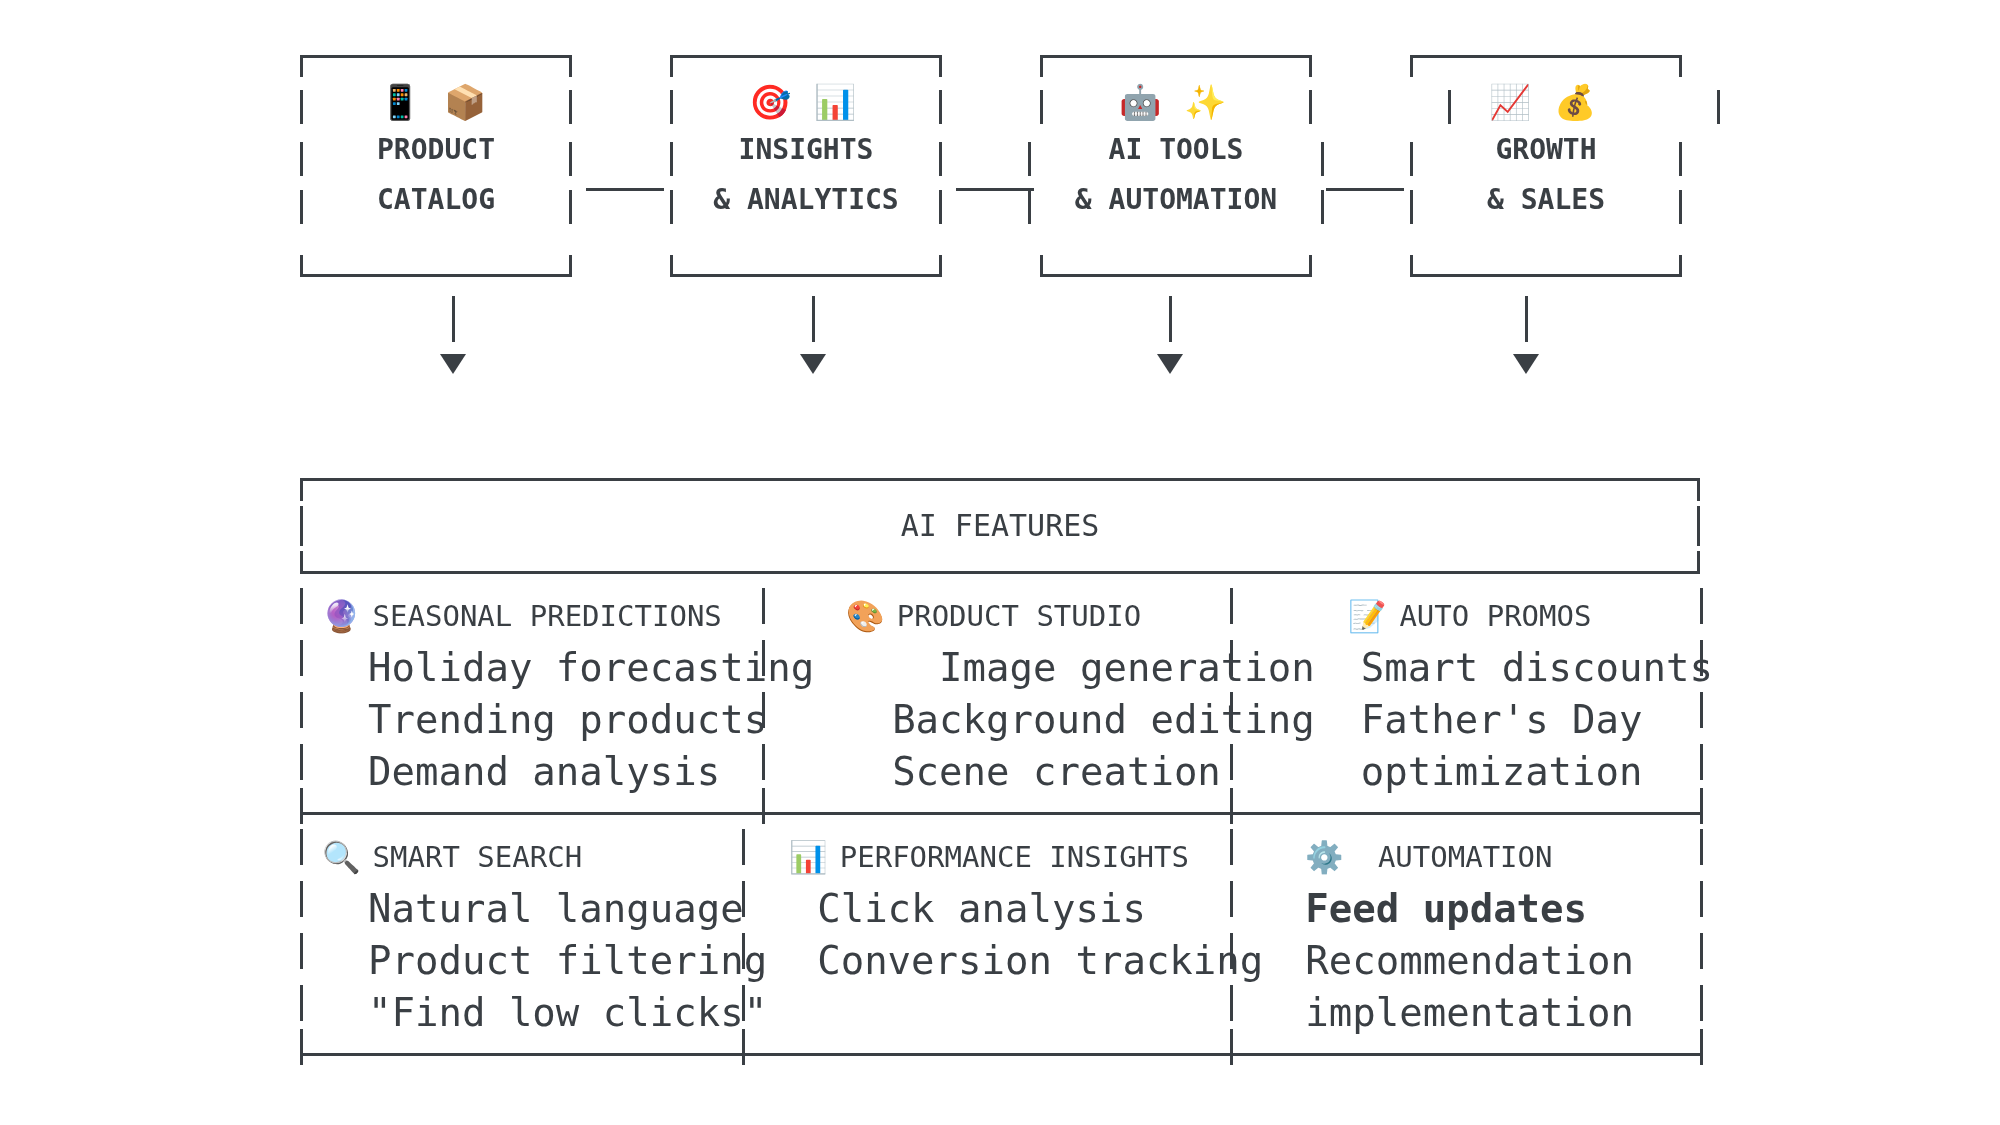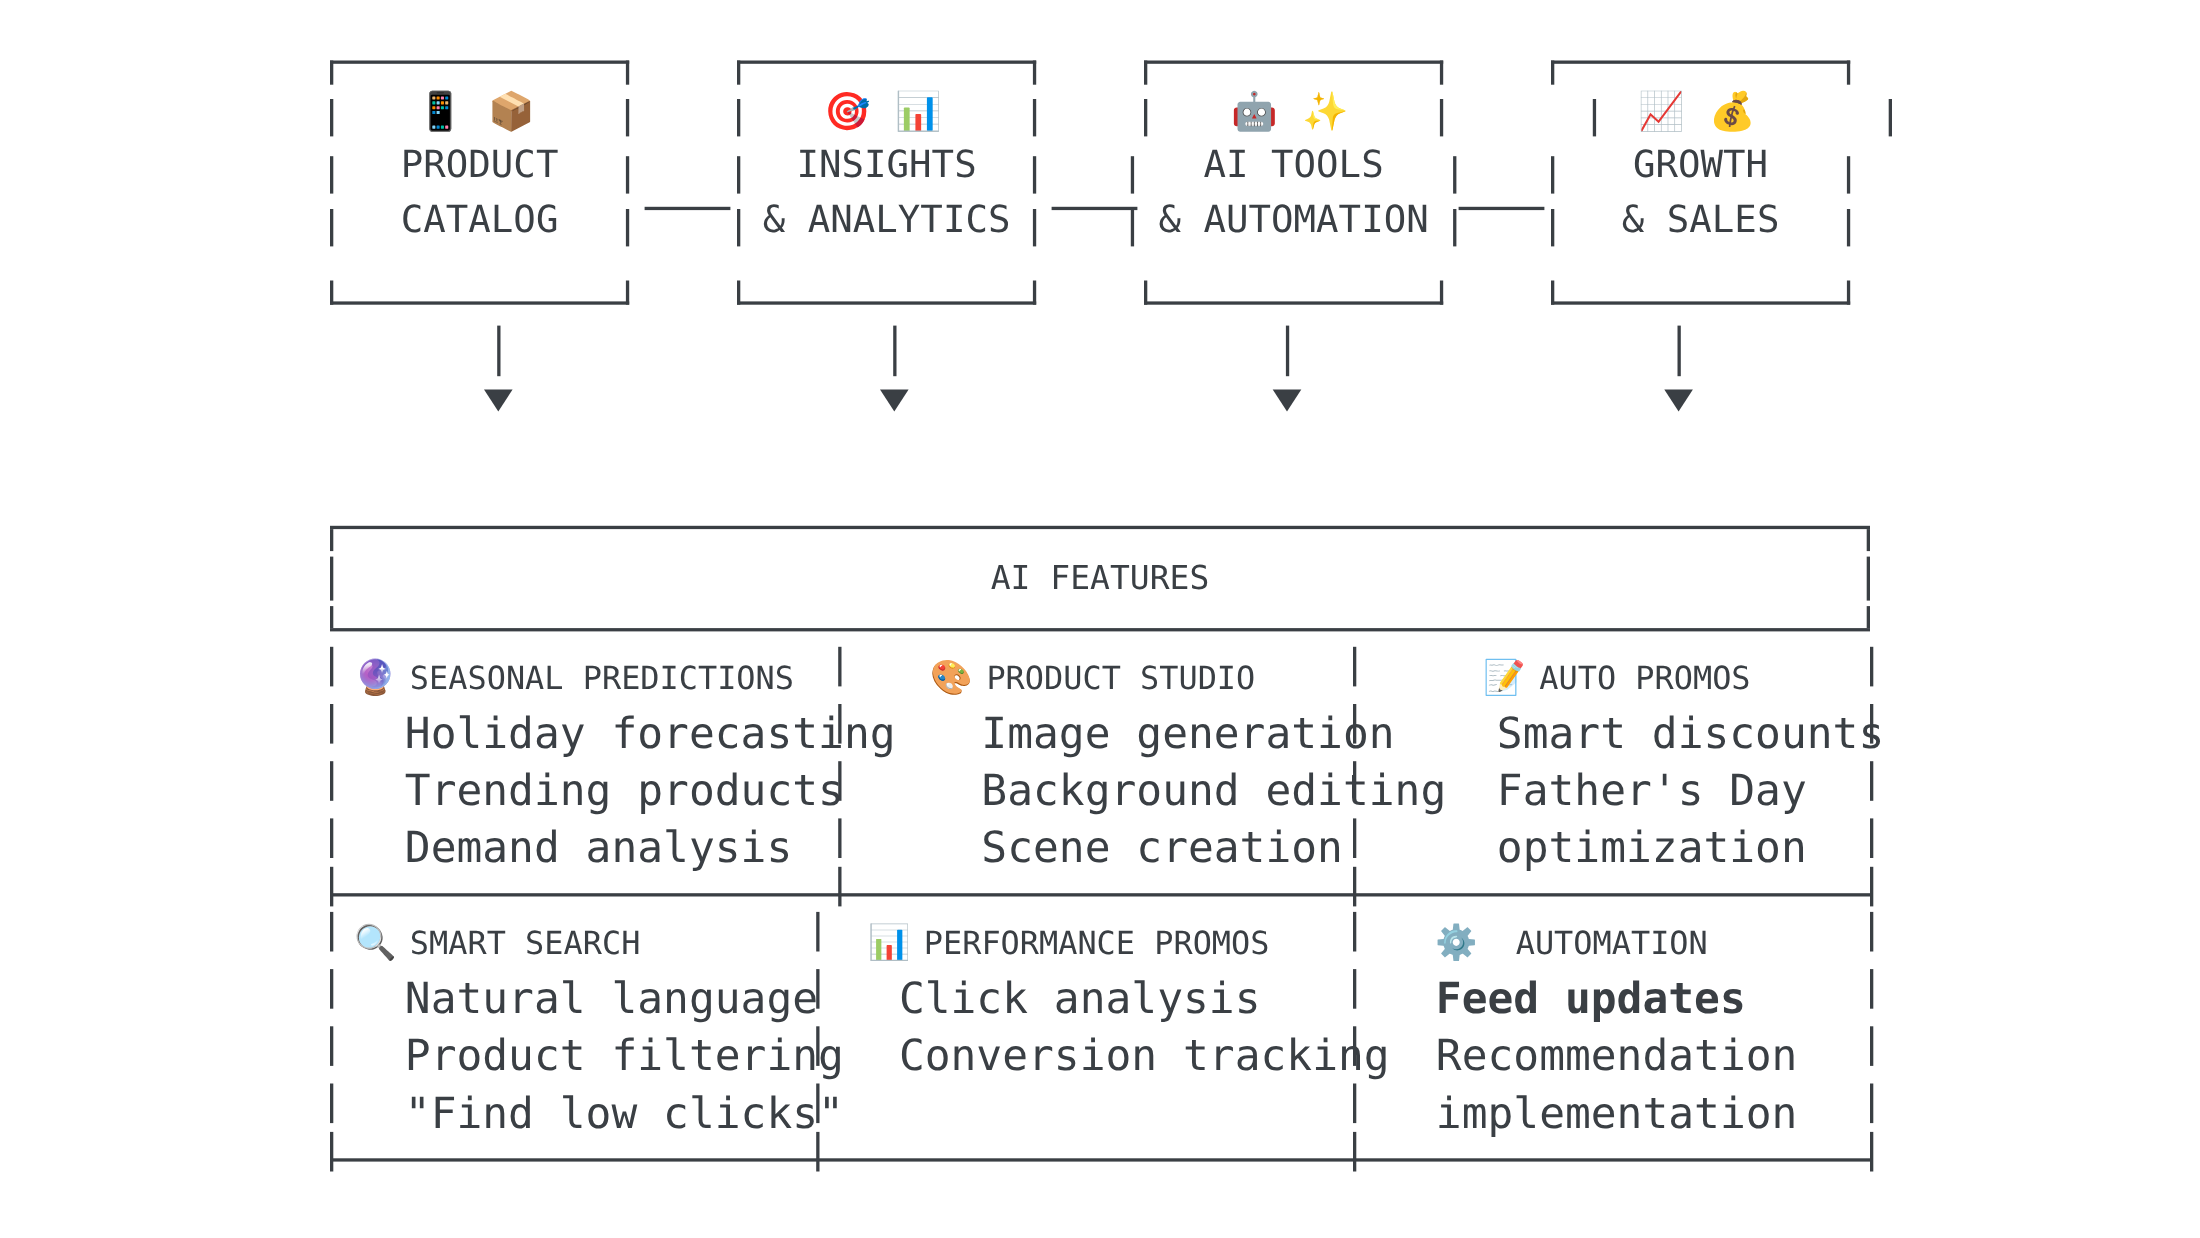--- a/index.html
+++ b/index.html
@@ -77,23 +77,24 @@
     text-align: center;
     line-height: 52px;
   }
   .pbox .picons {
     font-size: 34px;
     line-height: 46px;
     letter-spacing: 6px;
     font-family: "DejaVu Sans", sans-serif;
   }
   .pbox .pline {
-    font-size: 34px;
+    font-size: 28px;
     line-height: 50px;
     white-space: pre;
+    font-weight: bold;
   }
 
   
   .pconn {
     position: absolute;
     height: 0;
     border-top: 3px solid #3a3f44;
     top: 133px;
   }
 
@@ -369,21 +370,21 @@
           <i class="vp3"></i>
           <i class="vp4"></i>
           <i class="vp5"></i>
       </div>
 
       <div class="cell" style="padding-left:32px;">
         <div class="chead">
           <span class="cicon">🎨</span>
           <span>PRODUCT STUDIO</span>
         </div>
-        <div class="citem" style="padding-left:46px;">Image generation</div>
+        <div class="citem" style="padding-left:46px;text-align:right;">Image generation</div>
         <div class="citem" style="padding-left:46px;">Background editing</div>
         <div class="citem" style="padding-left:46px;">Scene creation</div>
       </div>
 
       <div class="vpipes" style="left:930px;">
         <i class="vp1"></i>
           <i class="vp2"></i>
           <i class="vp3"></i>
           <i class="vp4"></i>
           <i class="vp5"></i>
@@ -434,21 +435,21 @@
         <i class="vp1"></i>
           <i class="vp2"></i>
           <i class="vp3"></i>
           <i class="vp4"></i>
           <i class="vp5"></i>
       </div>
 
       <div class="cell" style="padding-left:22px;">
         <div class="chead">
           <span class="cicon">📊</span>
-          <span>PERFORMANCE PROMOS</span>
+          <span>PERFORMANCE INSIGHTS</span>
         </div>
         <div class="citem" style="padding-left:28px;">Click analysis</div>
         <div class="citem" style="padding-left:28px;">Conversion tracking</div>
       </div>
 
       <div class="vpipes" style="left:930px;">
         <i class="vp1"></i>
           <i class="vp2"></i>
           <i class="vp3"></i>
           <i class="vp4"></i>

